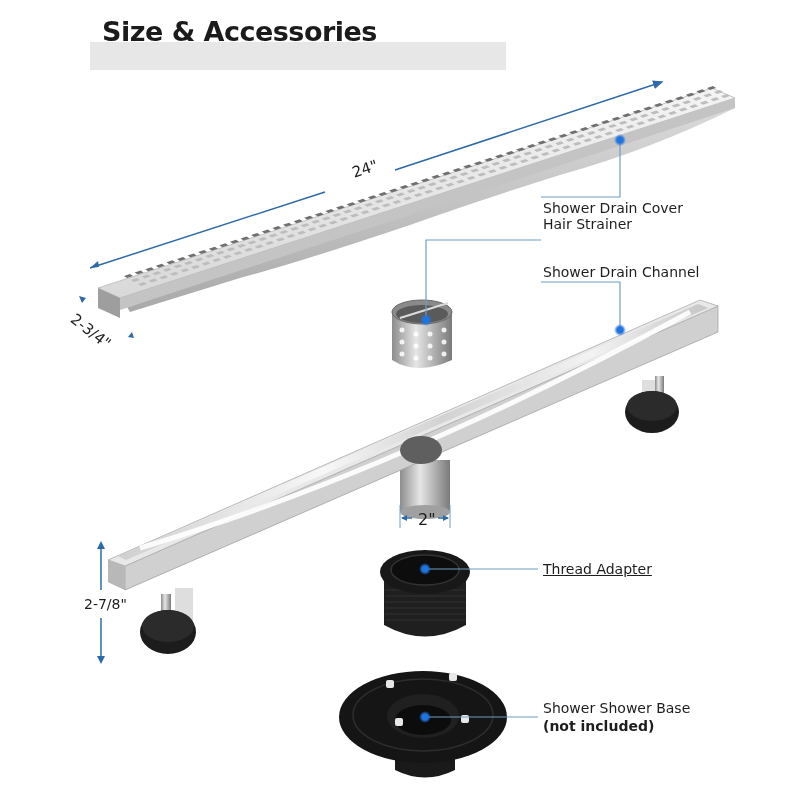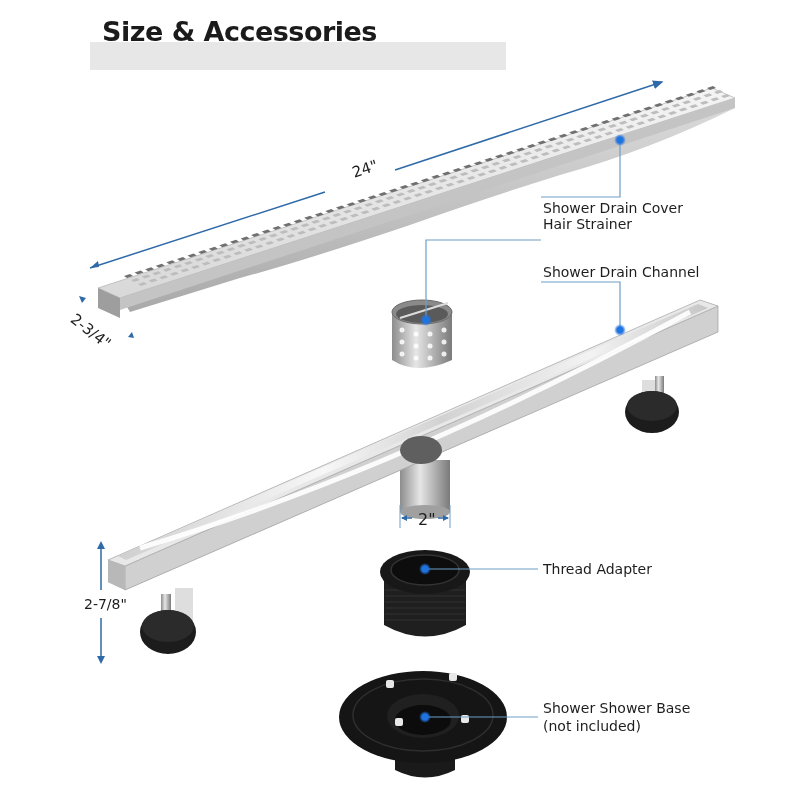--- a/index.html
+++ b/index.html
@@ -367,15 +367,15 @@
 </svg>
 
 <div class="dim" style="left:352px; top:160px; transform:rotate(-18deg);">24"</div>
 <div class="dim" style="left:78px; top:310px; transform:rotate(38deg); transform-origin:left top;">2-3/4"</div>
 <div class="dim" style="left:418px; top:510px; font-size:16px;">2"</div>
 <div class="dim" style="left:84px; top:596px; font-size:14px;">2-7/8"</div>
 
 <div class="label" style="left:543px; top:199px;">Shower Drain Cover</div>
 <div class="label" style="left:543px; top:215px;">Hair Strainer</div>
 <div class="label" style="left:543px; top:263px;text-align:center;">Shower Drain Channel</div>
-<div class="label" style="left:543px; top:560px;">Thread Adapter</div>
+<div class="label" style="left:543px; top:560px;text-decoration:underline;">Thread Adapter</div>
 <div class="label" style="left:543px; top:699px;">Shower Shower Base</div>
-<div class="label" style="left:543px; top:717px;">(not included)</div>
+<div class="label" style="left:543px; top:717px;font-weight:bold;">(not included)</div>
 
 </body></html>

